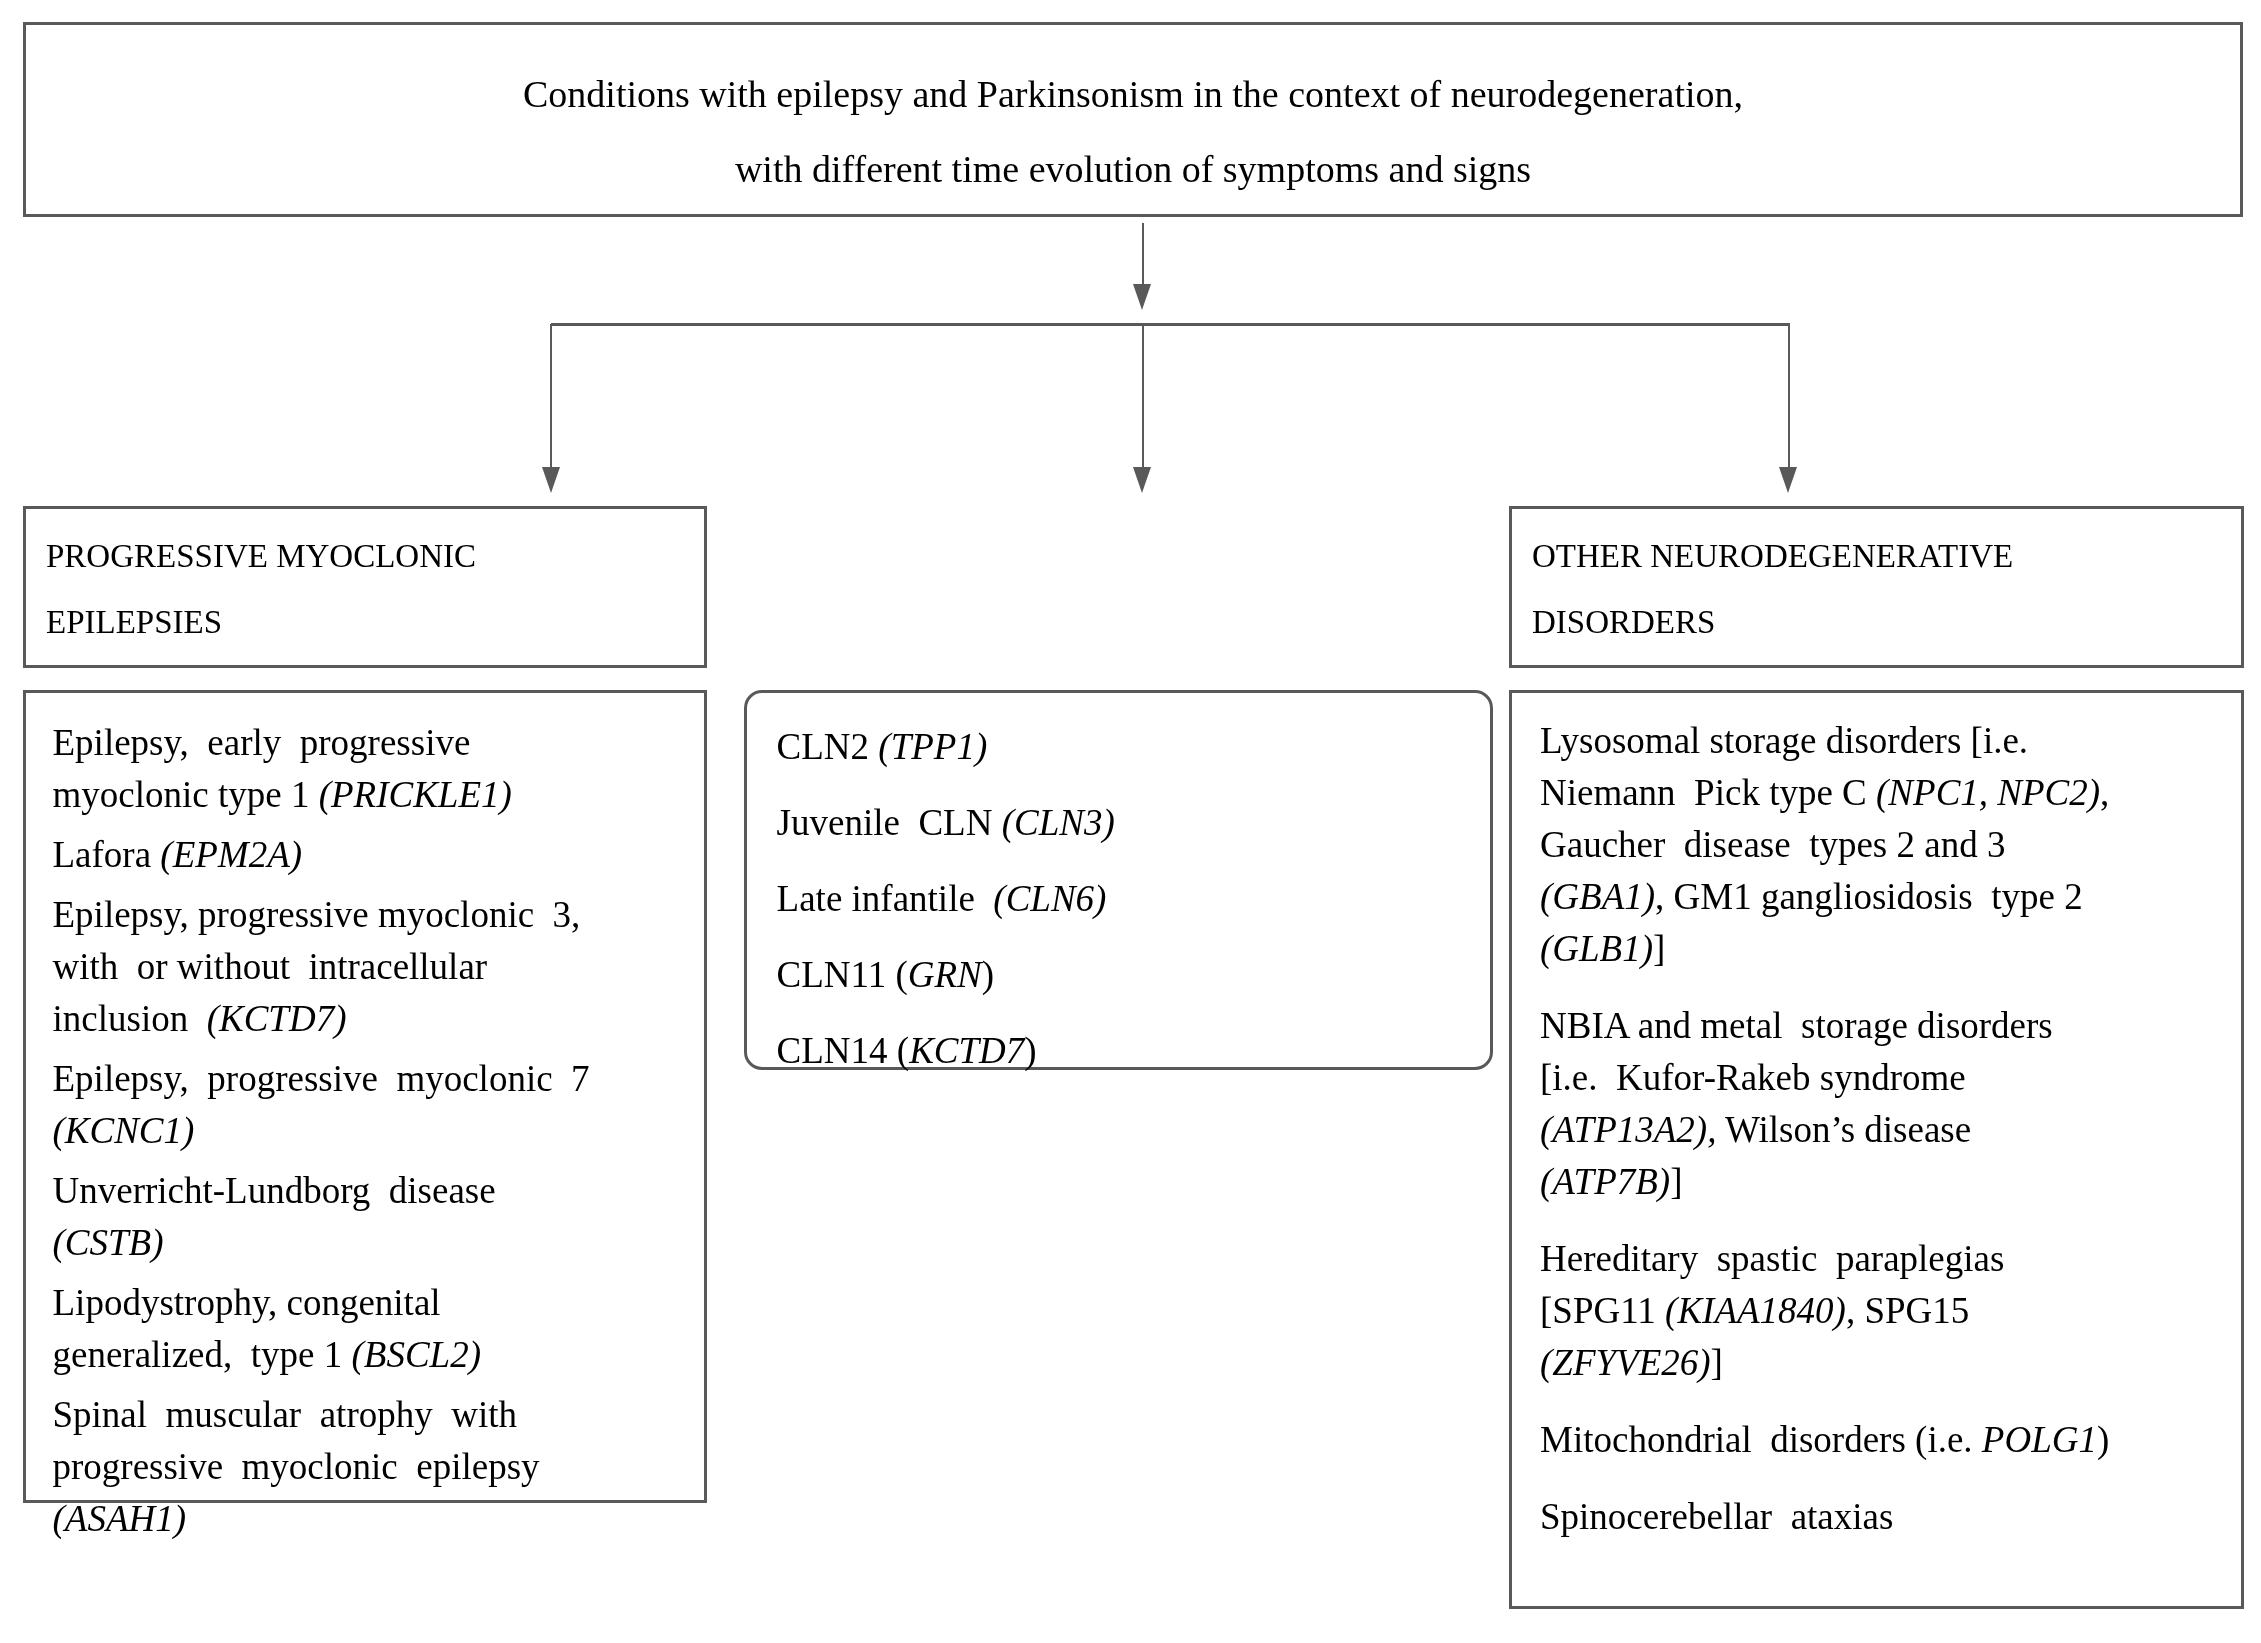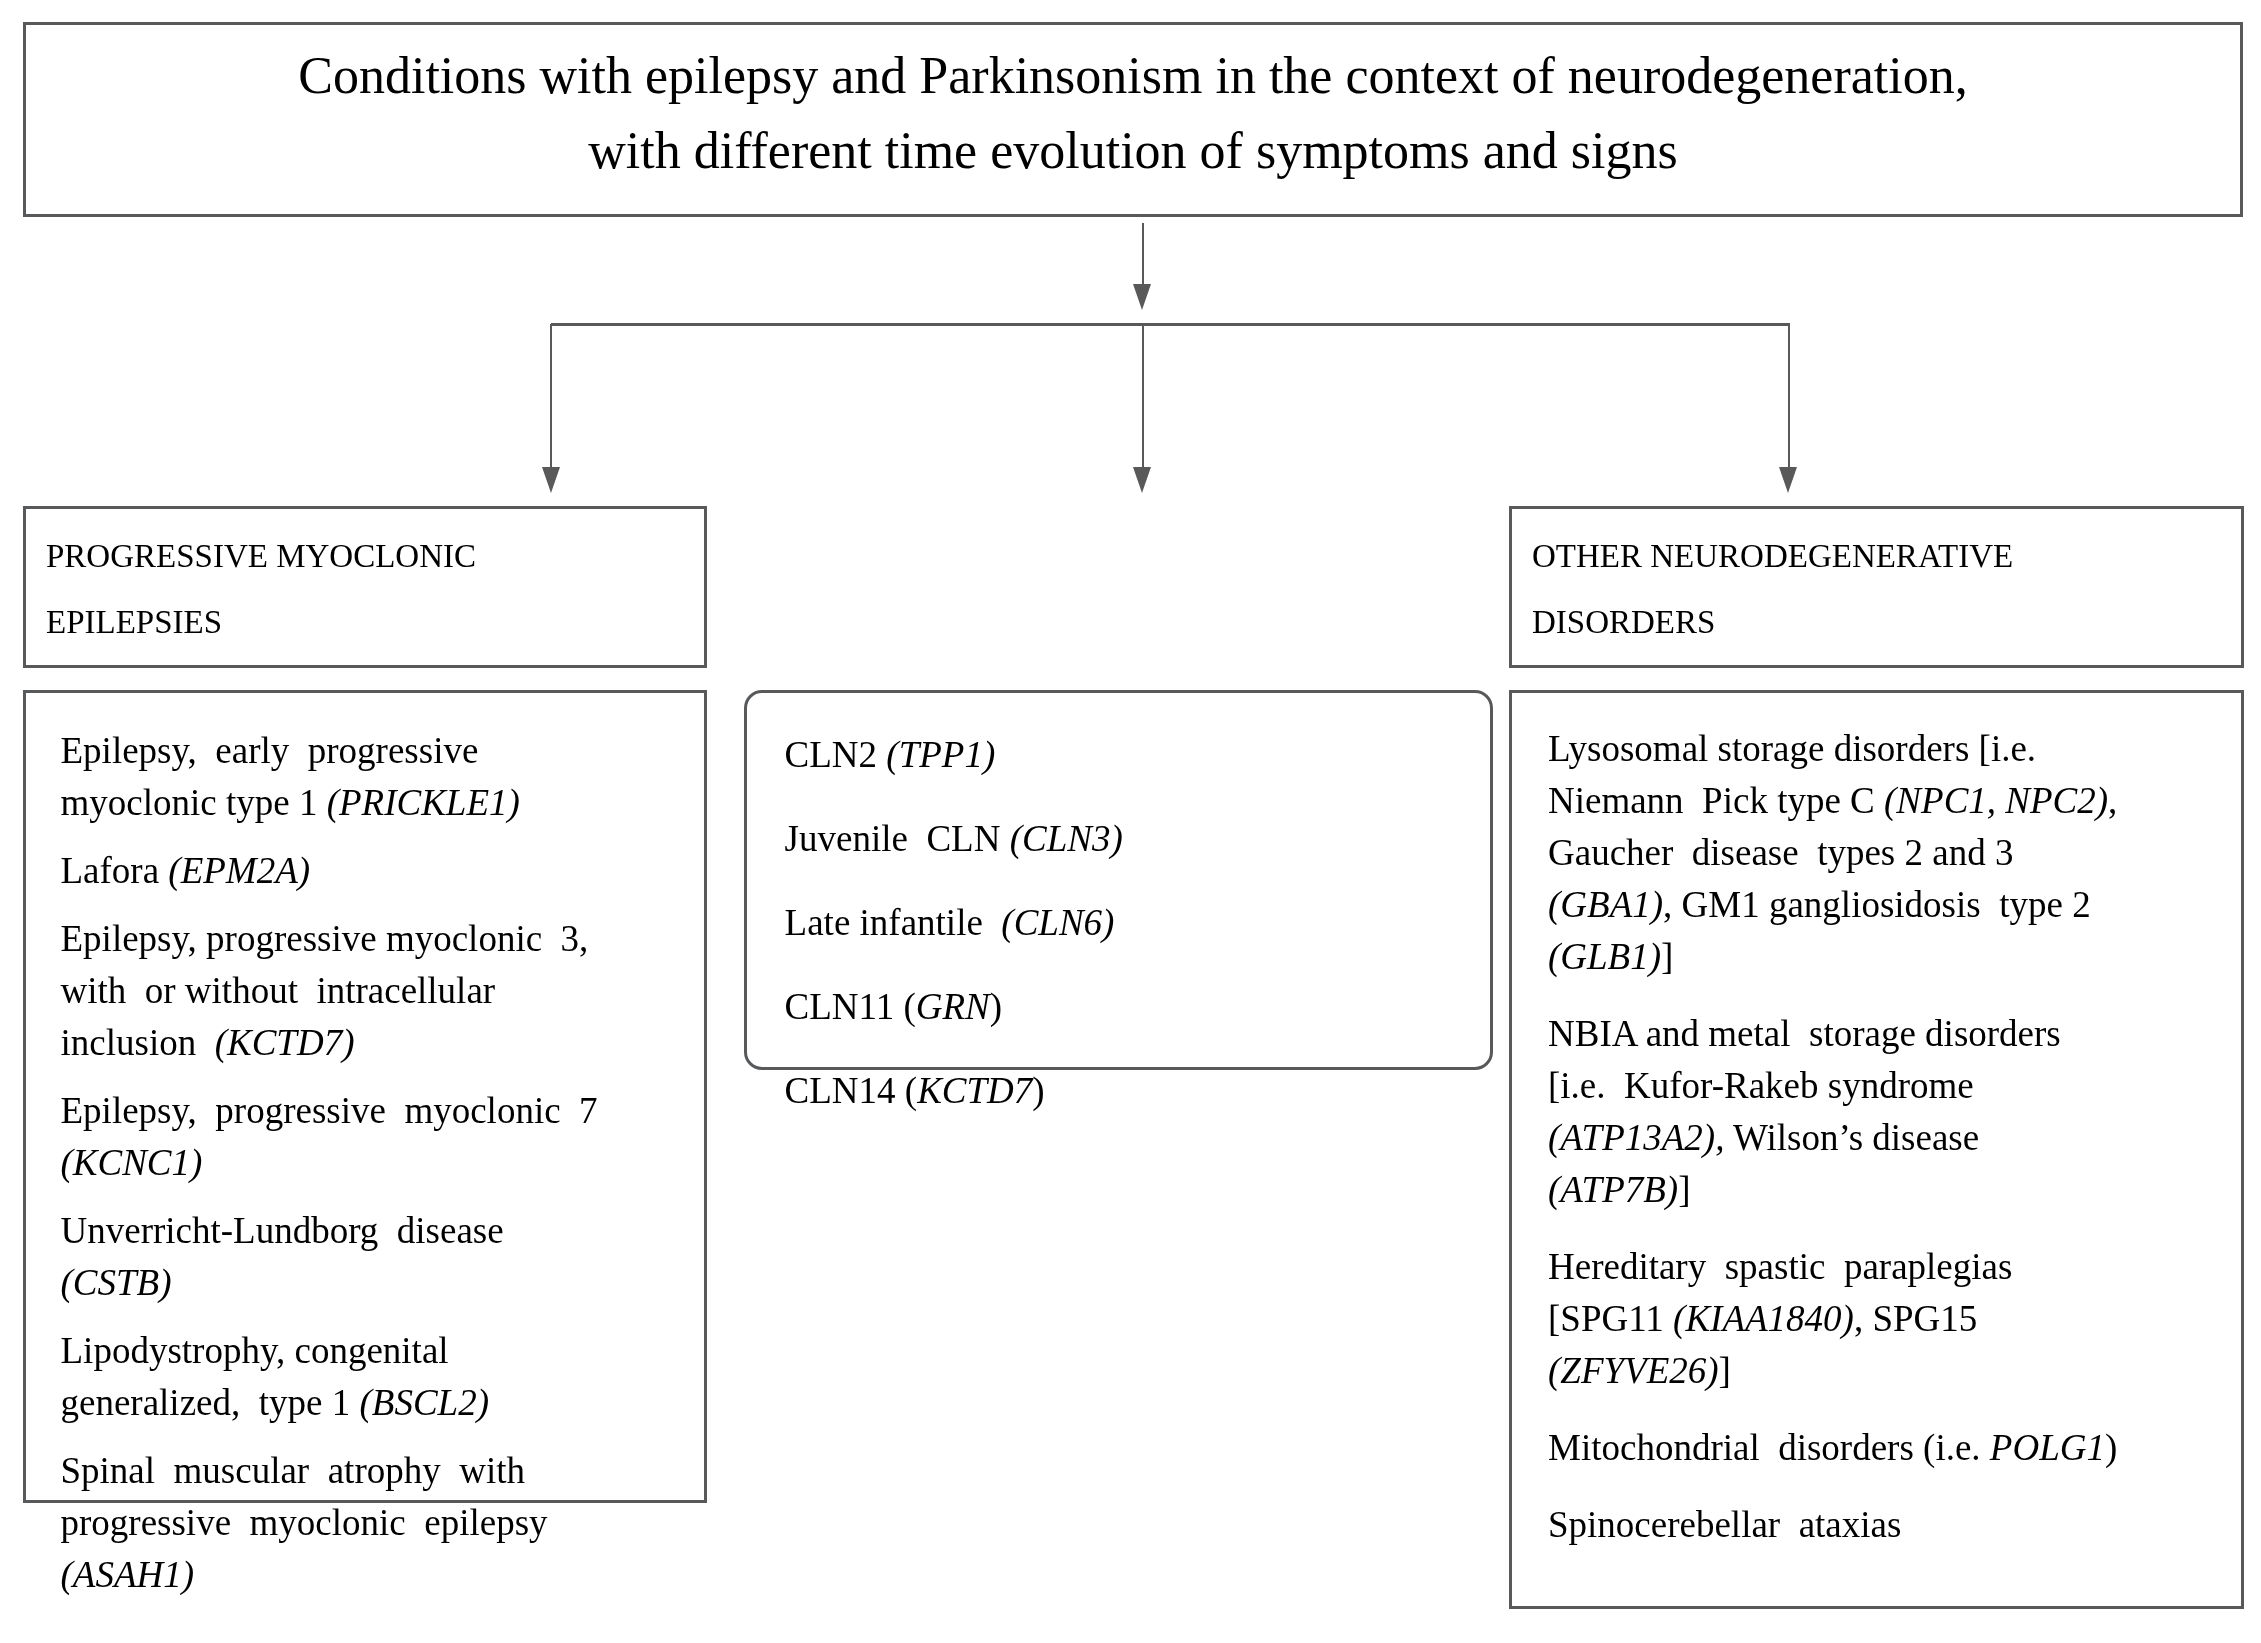--- a/index.html
+++ b/index.html
@@ -8,42 +8,42 @@
     font-family:"Liberation Serif","DejaVu Serif",serif;color:#000;
     overflow:hidden;
   }
   .box{
     position:absolute;background:#ffffff;box-sizing:border-box;
     border:3.1px solid var(--border,#58595b);
   }
   
   .title-box{left:23px;top:21.6px;width:2220px;height:195px;text-align:center;}
   .title-text{
-    font-size:52px;line-height:75px;padding-top:13px;
+    font-size:38px;line-height:75px;padding-top:32px;
     white-space:pre-line;
   }
   
   .vline{position:absolute;width:2.3px;background:var(--line,#595959);}
   .hline{position:absolute;height:3.1px;background:var(--line,#595959);}
   .arrowhead{
     position:absolute;width:0;height:0;
     border-left:9.3px solid transparent;border-right:9.3px solid transparent;
     border-top:26px solid var(--line,#595959);
   }
   
   .hdr{font-size:33px;line-height:66px;white-space:pre-line;padding:14px 12.4px 0 20px;}
   .hdr.center{text-align:center;padding:14px 0 0 0;}
   .hdr-a{left:23px;top:506px;width:684px;height:162px;}
   .hdr-b{left:744px;top:506px;width:749px;height:162px;}
   .hdr-c{left:1509px;top:506px;width:735px;height:162px;}
   
   .body-a{left:23px;top:690px;width:684px;height:813px;padding:15.5px 6.2px 0 18.5px;}
   .body-b{left:744px;top:690px;width:749px;height:380px;padding:12.4px 7.7px 0 21.6px;border-radius:18px;}
   .body-c{left:1509px;top:690px;width:735px;height:919px;padding:14px 6.2px 0 20px;}
-  .entry{margin:16px;font-size:37px;line-height:52px;white-space:pre-wrap;}
+  .entry{margin:8px;font-size:37px;line-height:52px;white-space:pre-wrap;}
   .body-b .entry{line-height:68px;}
   .body-c .entry{margin-bottom:25px;}
   .it{font-style:italic;}
 </style>
 </head>
 <body>
 
 <div id="page" style="--border: #58595b; --line: #595959; color: rgb(0, 0, 0); background: rgb(255, 255, 255);">
 
   <div class="box title-box">

